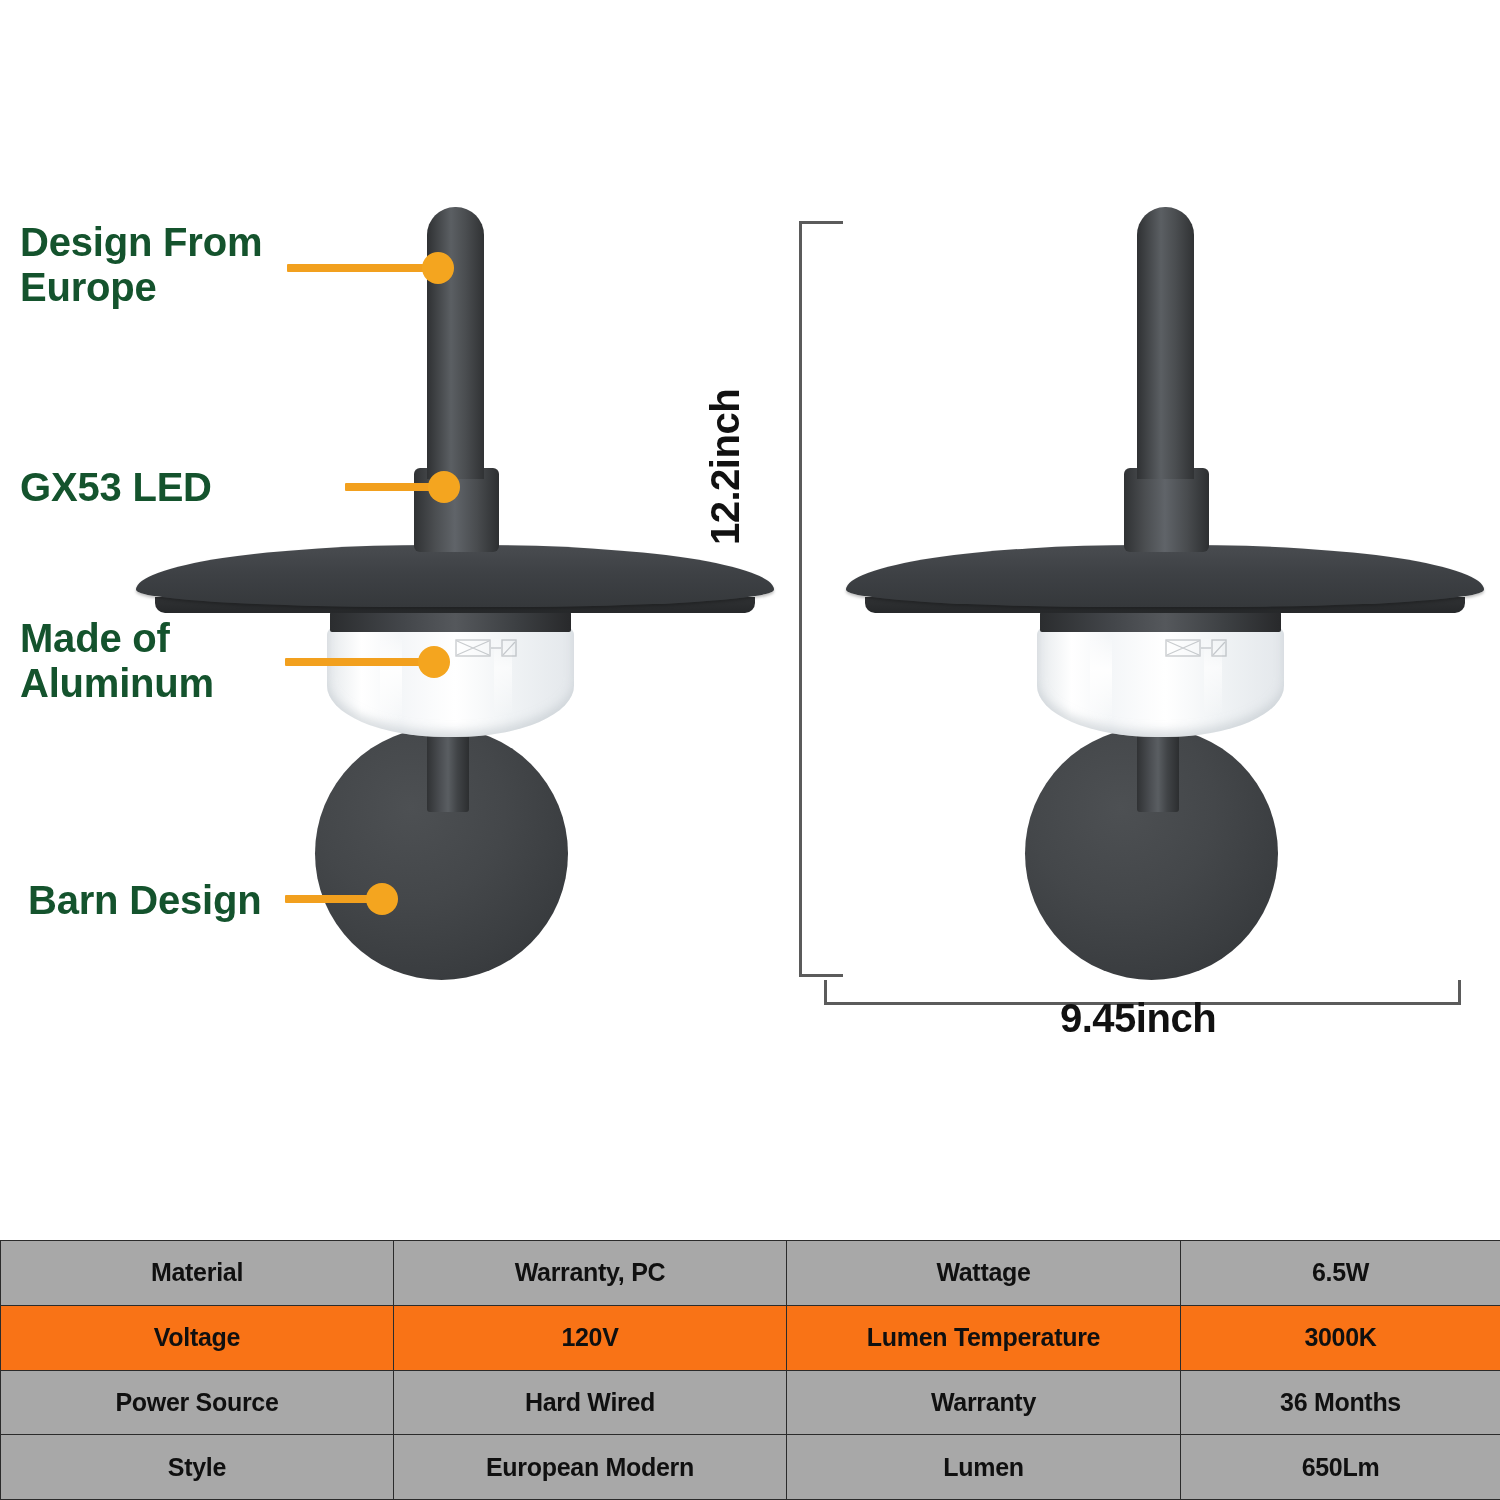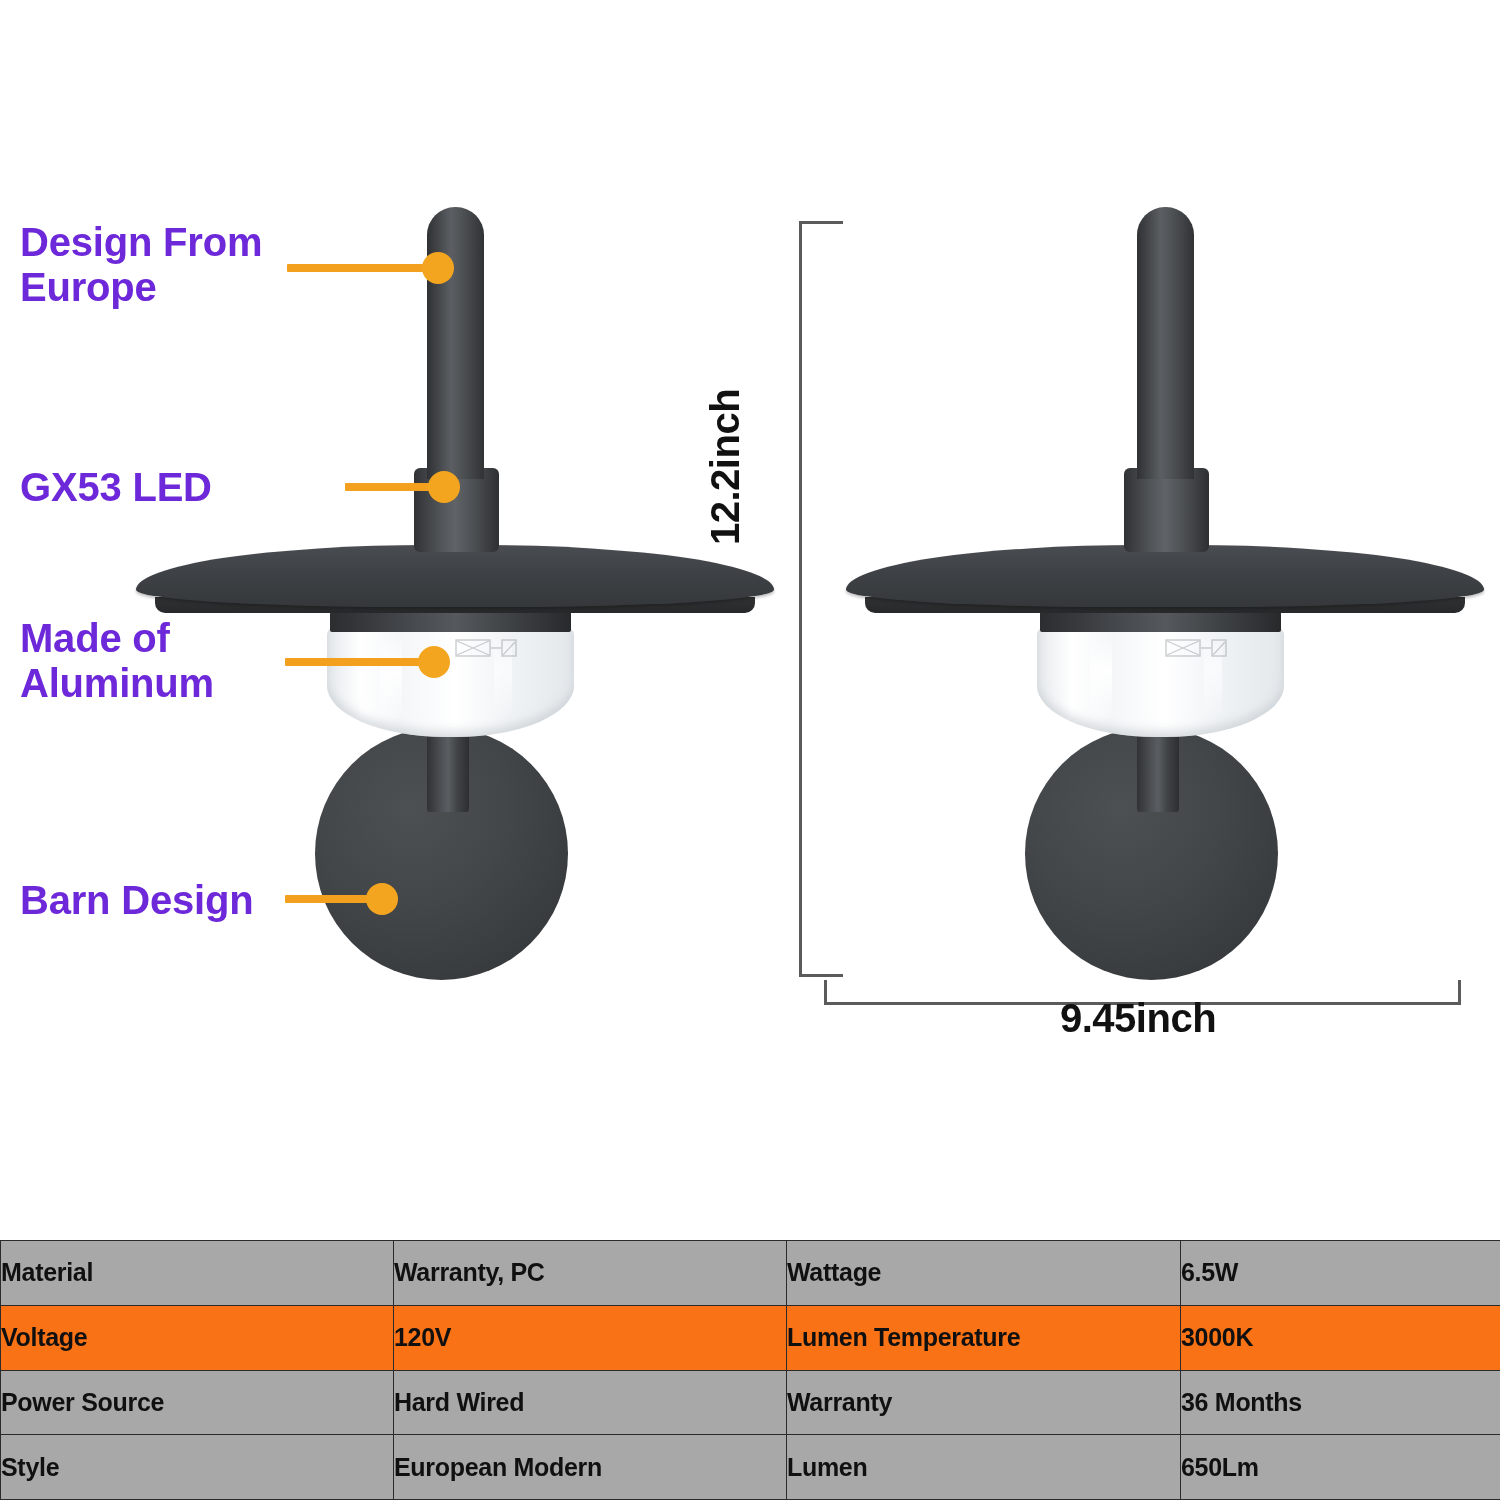--- a/index.html
+++ b/index.html
@@ -9,21 +9,21 @@
     background:#ffffff;
     font-family:"Liberation Sans", sans-serif;
     overflow:hidden;
     position:relative;
   }
   #stage{position:absolute;left:0;top:0;width:1500px;height:1500px;}
 
   
   .callout-label{
     position:absolute;
-    color:#6d28d9;
+    color:#14532d;
     font-weight:bold;
     font-size:40px;
     line-height:1.12;
     letter-spacing:-0.2px;
     white-space:pre-line;
     font-family:"Liberation Sans", sans-serif;
   }
   .lead-line{
     position:absolute;
     height:8px;
@@ -117,20 +117,21 @@
 
   
   #spec-table{
     position:absolute;
     left:0;top:1240px;
     width:1500px;height:260px;
     border-collapse:collapse;
     table-layout:fixed;
   }
   #spec-table td{
+    text-align:center;
     vertical-align:middle;
     color:#101010;
     font-weight:bold;
     font-size:25px;
     font-family:"Liberation Sans", sans-serif;
     border:1px solid #2b2b2b;
     height:52px;
     padding:0;
     letter-spacing:-0.3px;
   }
@@ -183,21 +184,21 @@
 
   <div class="callout-label" style="left:20px;top:465px;width:300px;">GX53 LED</div>
   <div class="lead-line" style="left:345px;top:483px;width:105px;"></div>
   <div class="lead-dot" style="left:428px;top:471px;"></div>
 
   <div class="callout-label" style="left:20px;top:616px;width:320px;">Made of
 Aluminum</div>
   <div class="lead-line" style="left:285px;top:658px;width:155px;"></div>
   <div class="lead-dot" style="left:418px;top:646px;"></div>
 
-  <div class="callout-label" style="left:20px;top:878px;width:300px;">Barn Design</div>
+  <div class="callout-label" style="left:28px;top:878px;width:300px;">Barn Design</div>
   <div class="lead-line" style="left:285px;top:895px;width:100px;"></div>
   <div class="lead-dot" style="left:366px;top:883px;"></div>
 
   <div class="lamp" style="left:710px;top:0px;width:790px;height:1020px;">
 
     <div class="backplate" style="left:315px;top:727px;width:253px;height:253px;"></div>
     <div class="stem" style="left:427px;top:700px;width:42px;height:112px;"></div>
 
     <div class="diffuser" style="left:327px;top:625px;width:247px;height:112px;"></div>
     <div class="diffuser-sheen" style="left:380px;top:636px;width:22px;height:86px;"></div>

